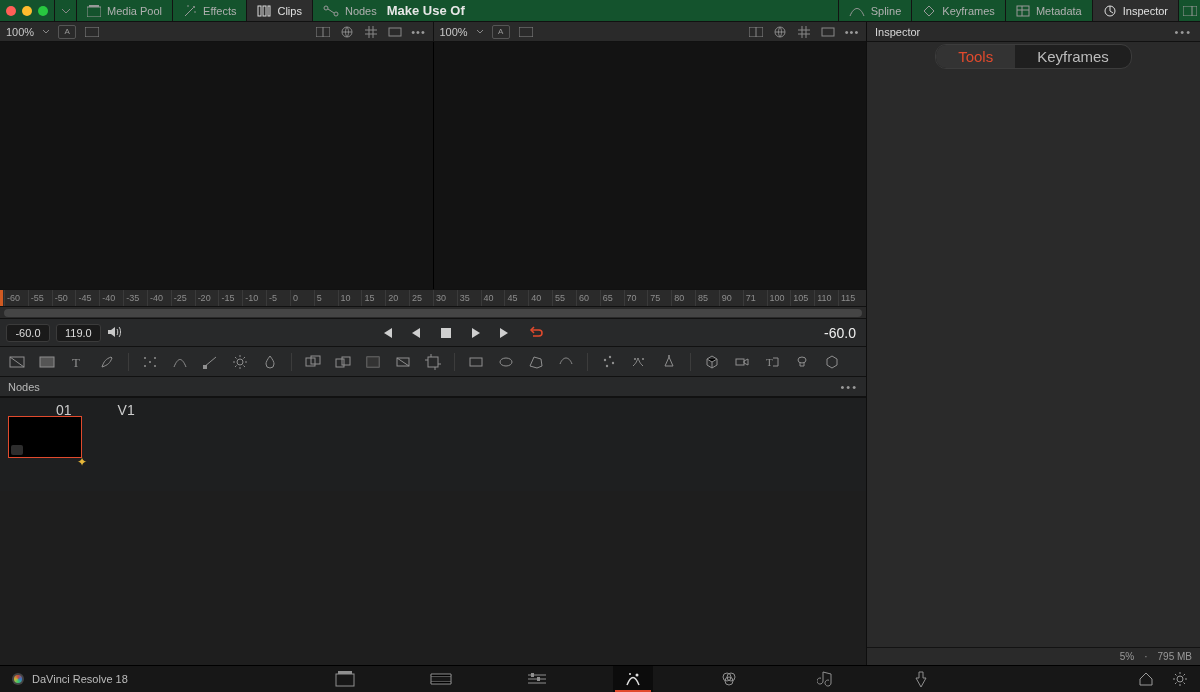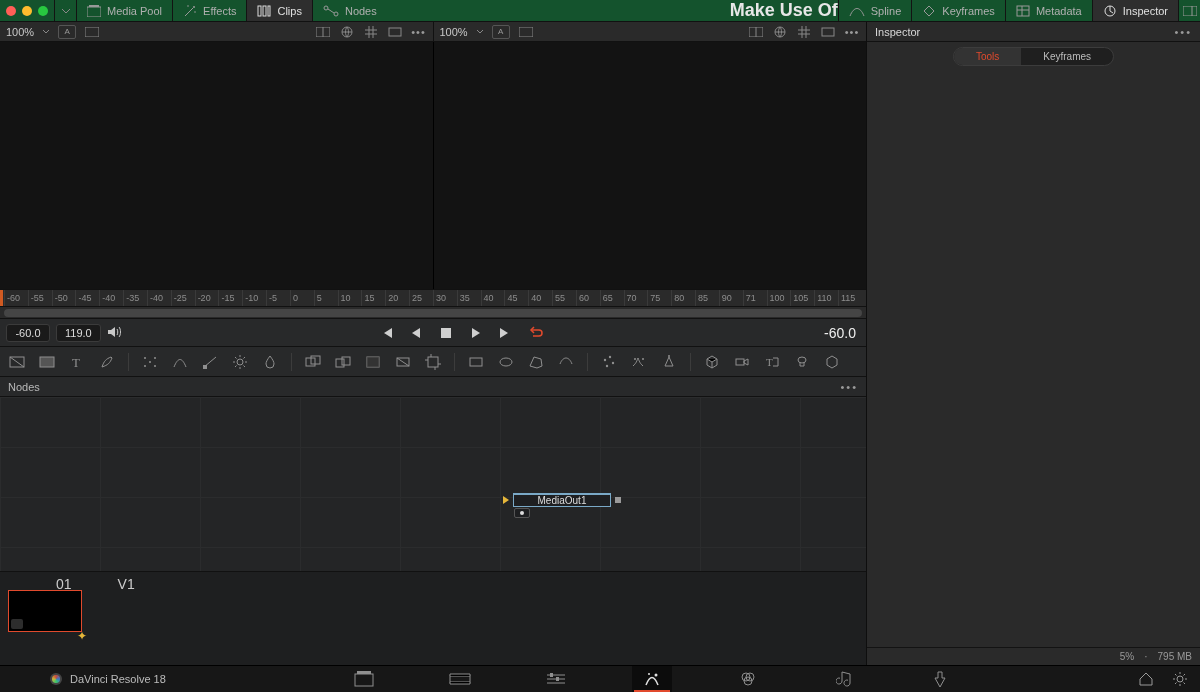--- a/index.html
+++ b/index.html
@@ -24,21 +24,21 @@
   .traffic-lights { display: flex; gap: 6px; align-items: center; padding: 0 6px 0 2px; }
   .traffic-lights span { width: 10px; height: 10px; border-radius: 50%; display: block; }
   .tl-red    { background: #ff5f57; }
   .tl-yellow { background: #febc2e; }
   .tl-green  { background: #28c840; }
   .tb-btn { display:flex; align-items:center; gap:6px; padding:0 10px; height:100%;
             border-left:1px solid #131313; color:#b0b0b0; cursor:default; }
   .tb-btn.active { background:#2e2e2e; color:#e0e0e0; }
   .tb-btn svg, .tb-btn .glyph { flex:none; }
   .tb-dd { width:22px; justify-content:center; }
-  .topbar .title { flex:1; text-align:right; font-size:18px; font-weight:600; color:#e7e7e7; }
+  .topbar .title { flex:1; text-align:left; font-size:13px; font-weight:600; color:#e7e7e7; }
   .tb-right { display:flex; height:100%; }
   .tb-btn.right { border-left:1px solid #131313; }
 
   
   .main-row { display:flex; flex:1; min-height:0; }
   .left-col { width: 867px; display:flex; flex-direction:column; border-right:1px solid #0e0e0e; }
   .right-col { flex:1; background:#2a2a2a; display:flex; flex-direction:column; }
 
   
   .viewer-toolbars { display:flex; height:20px; background:#2a2a2a; border-bottom:1px solid #111; }
@@ -115,29 +115,29 @@
   .clip-thumb .badge { position:absolute; left:2px; bottom:2px; width:12px; height:10px; background:#2d2d2d;
                        border-radius:2px; }
   .clip-thumb .plus { position:absolute; right:-6px; bottom:-12px; color:#e6b73a; font-size:12px; }
 
   
   .insp-header { height:20px; background:#2a2a2a; border-bottom:1px solid #111; display:flex; align-items:center;
                  justify-content:space-between; padding:0 8px; color:#d8d8d8; }
   .insp-header .dots { color:#9a9a9a; letter-spacing:2px; }
   .insp-tabs { height:28px; display:flex; align-items:center; justify-content:center; }
   .seg { display:flex; background:#1f1f1f; border:1px solid #3c3c3c; border-radius:11px; overflow:hidden; }
-  .seg span { padding:3px 22px; font-size:10px; color:#bcbcbc; }
+  .seg span { padding:3px 22px; font-size:15px; color:#bcbcbc; }
   .seg span.active { background:#333; color:#e14a2d; }
   .insp-body { flex:1; }
   .insp-footer { height:18px; border-top:1px solid #131313; display:flex; justify-content:flex-end;
                  align-items:center; padding:0 8px; color:#9a9a9a; font-size:10px; gap:10px; }
 
   
   .bottombar { height:27px; background:#171717; border-top:1px solid #000; display:flex; align-items:center;
-               color:#bcbcbc;padding-left:38px; }
+               color:#bcbcbc; }
   .bottombar .logo { display:flex; align-items:center; gap:8px; padding:0 12px; }
   .bottombar .logo .dot { width:12px; height:12px; border-radius:50%; background:#444; position:relative; }
   .bottombar .logo .dot::after { content:""; position:absolute; inset:2px; border-radius:50%;
     background: conic-gradient(#c94a3b, #3b74c9, #3bc96a, #c9b23b, #c94a3b); }
   .page-tabs { flex:1; display:flex; justify-content:center; gap:56px; align-items:center; height:100%; }
   .page-tab { width:40px; height:100%; display:flex; align-items:center; justify-content:center; color:#8f8f8f;
               position:relative; }
   .page-tab.active { color:#e0e0e0; background:#0c0c0c; }
   .page-tab.active::after { content:""; position:absolute; left:2px; right:2px; bottom:0; height:2px;
                              background:#e14a2d; }
@@ -574,32 +574,20 @@
             </svg>
           </span>
       </div>
     </div>
 
     <div class="nodes-header">
       <span>Nodes</span>
       <span class="dots">•••</span>
     </div>
 
-    <div class="node-canvas">
-      <div class="node">
-        <span class="in-tri"></span>
-        <div class="body">
-          <span>MediaOut1</span>
-          <div class="foot">
-              <span></span>
-            </div>
-        </div>
-        <span class="out-sq"></span>
-      </div>
-    </div>
 
     <div class="clips-strip">
       <div class="clip-labels">
         <span>01</span>
         <span>V1</span>
       </div>
       <div class="clip-thumb">
         <div class="badge"></div>
         <div class="plus">✦</div>
       </div>

